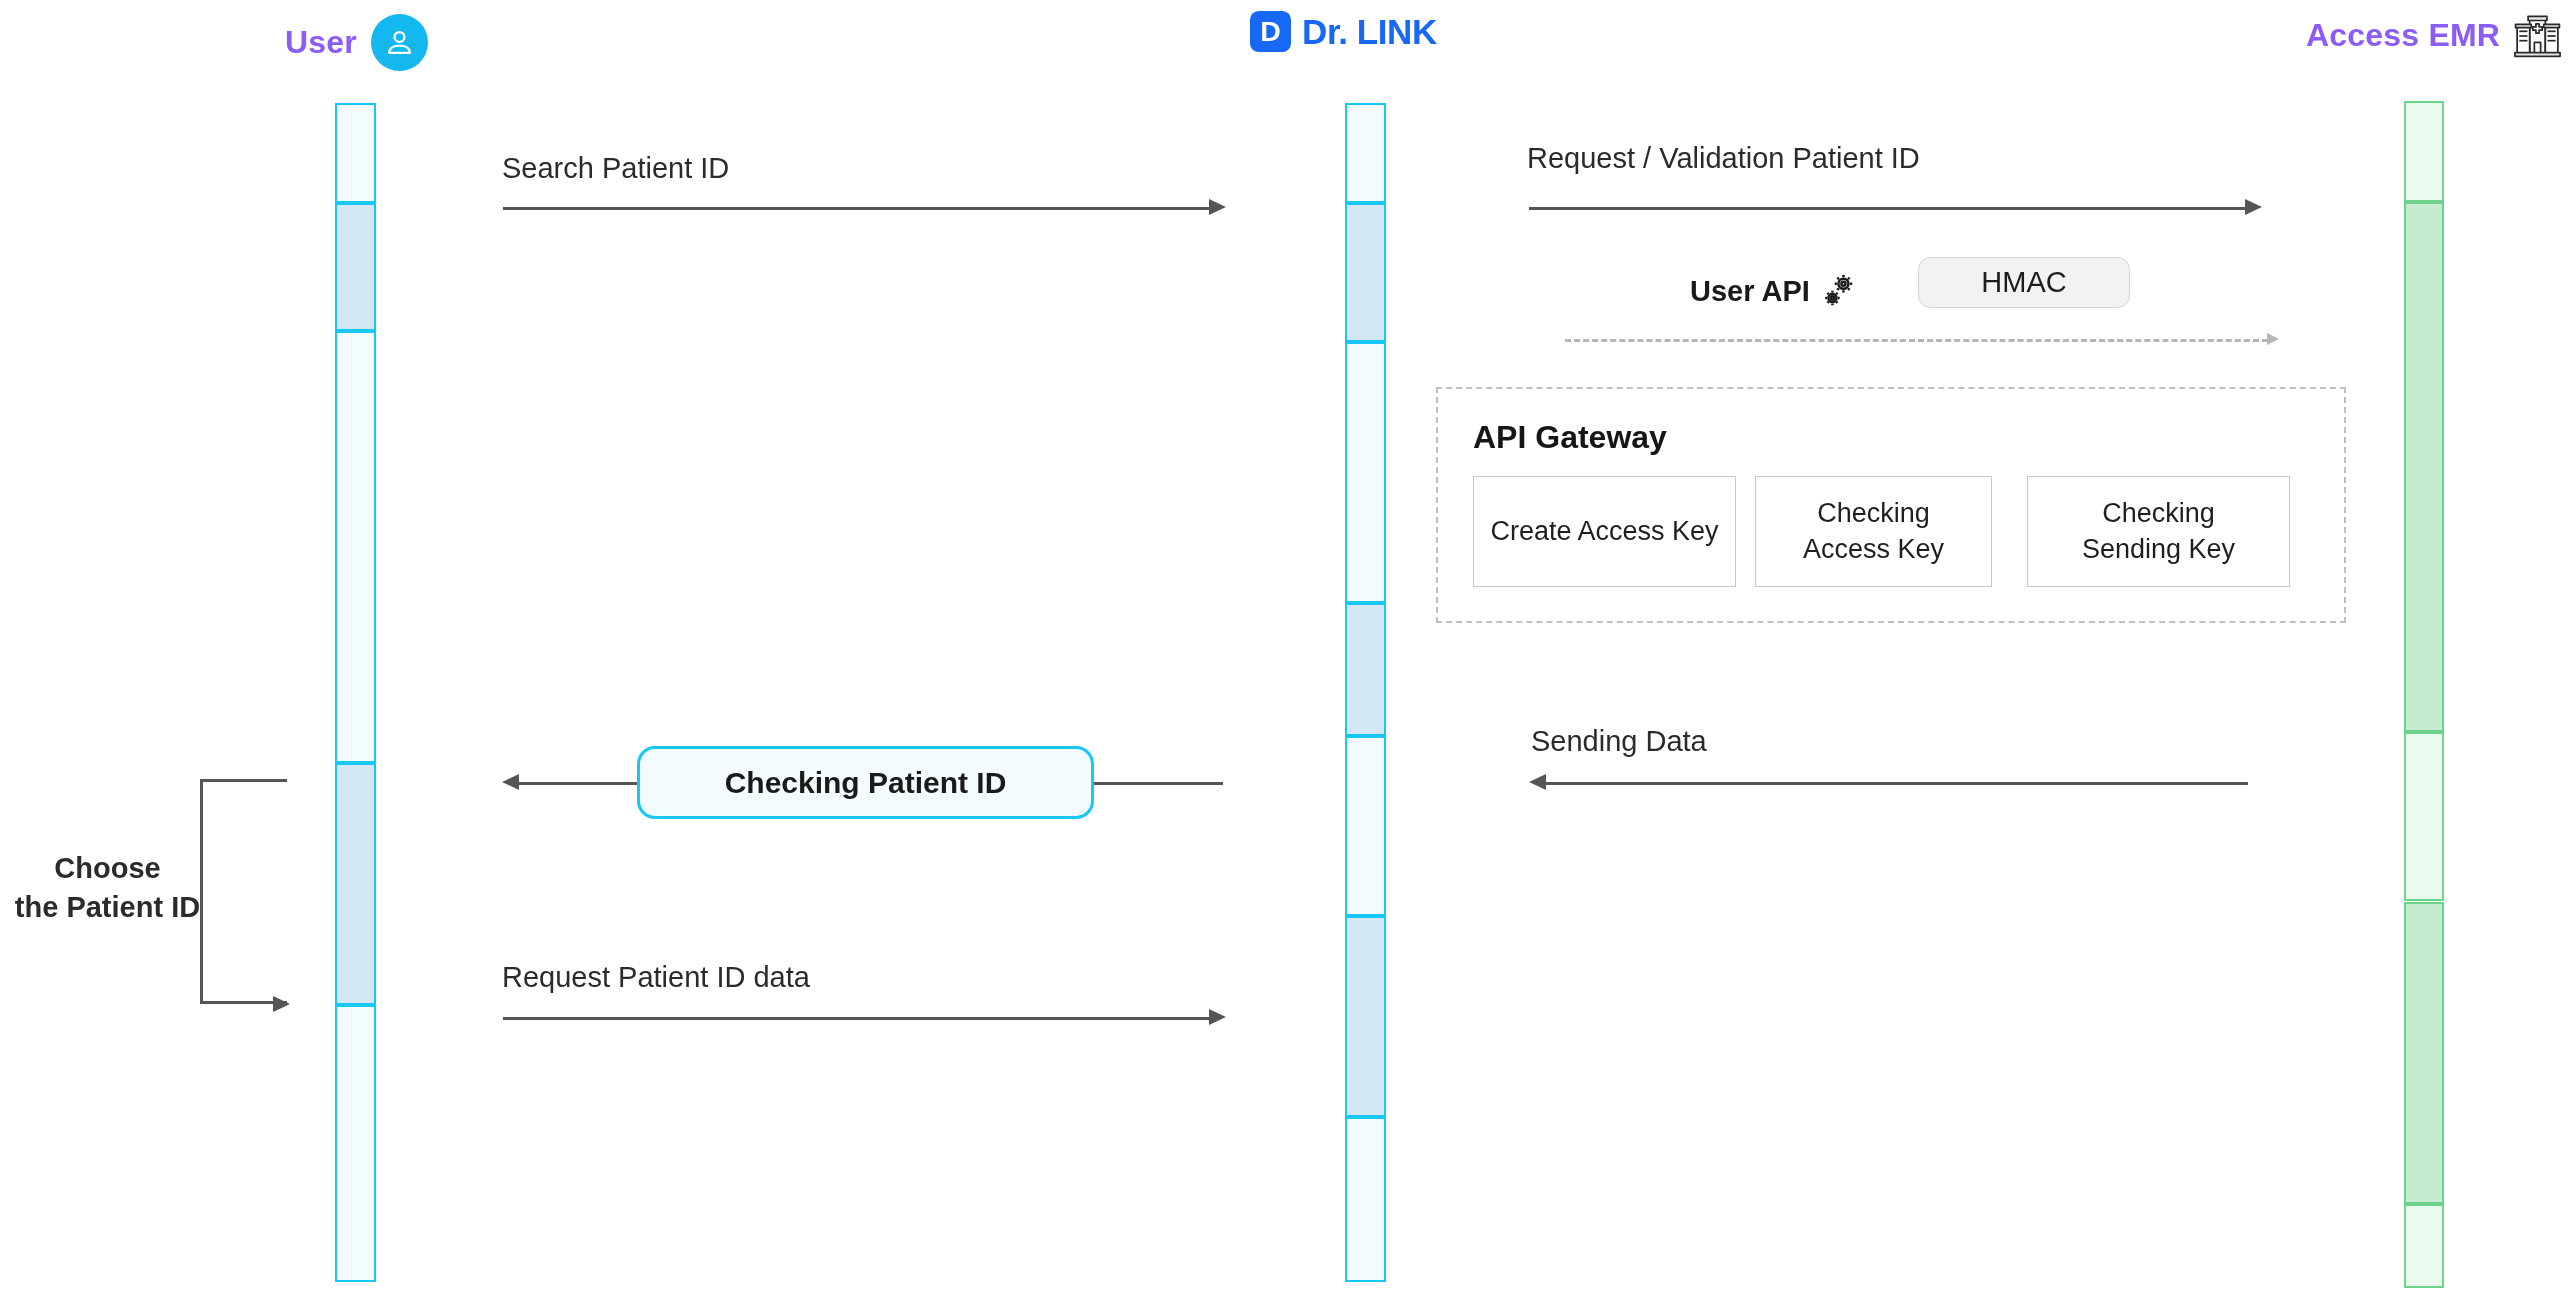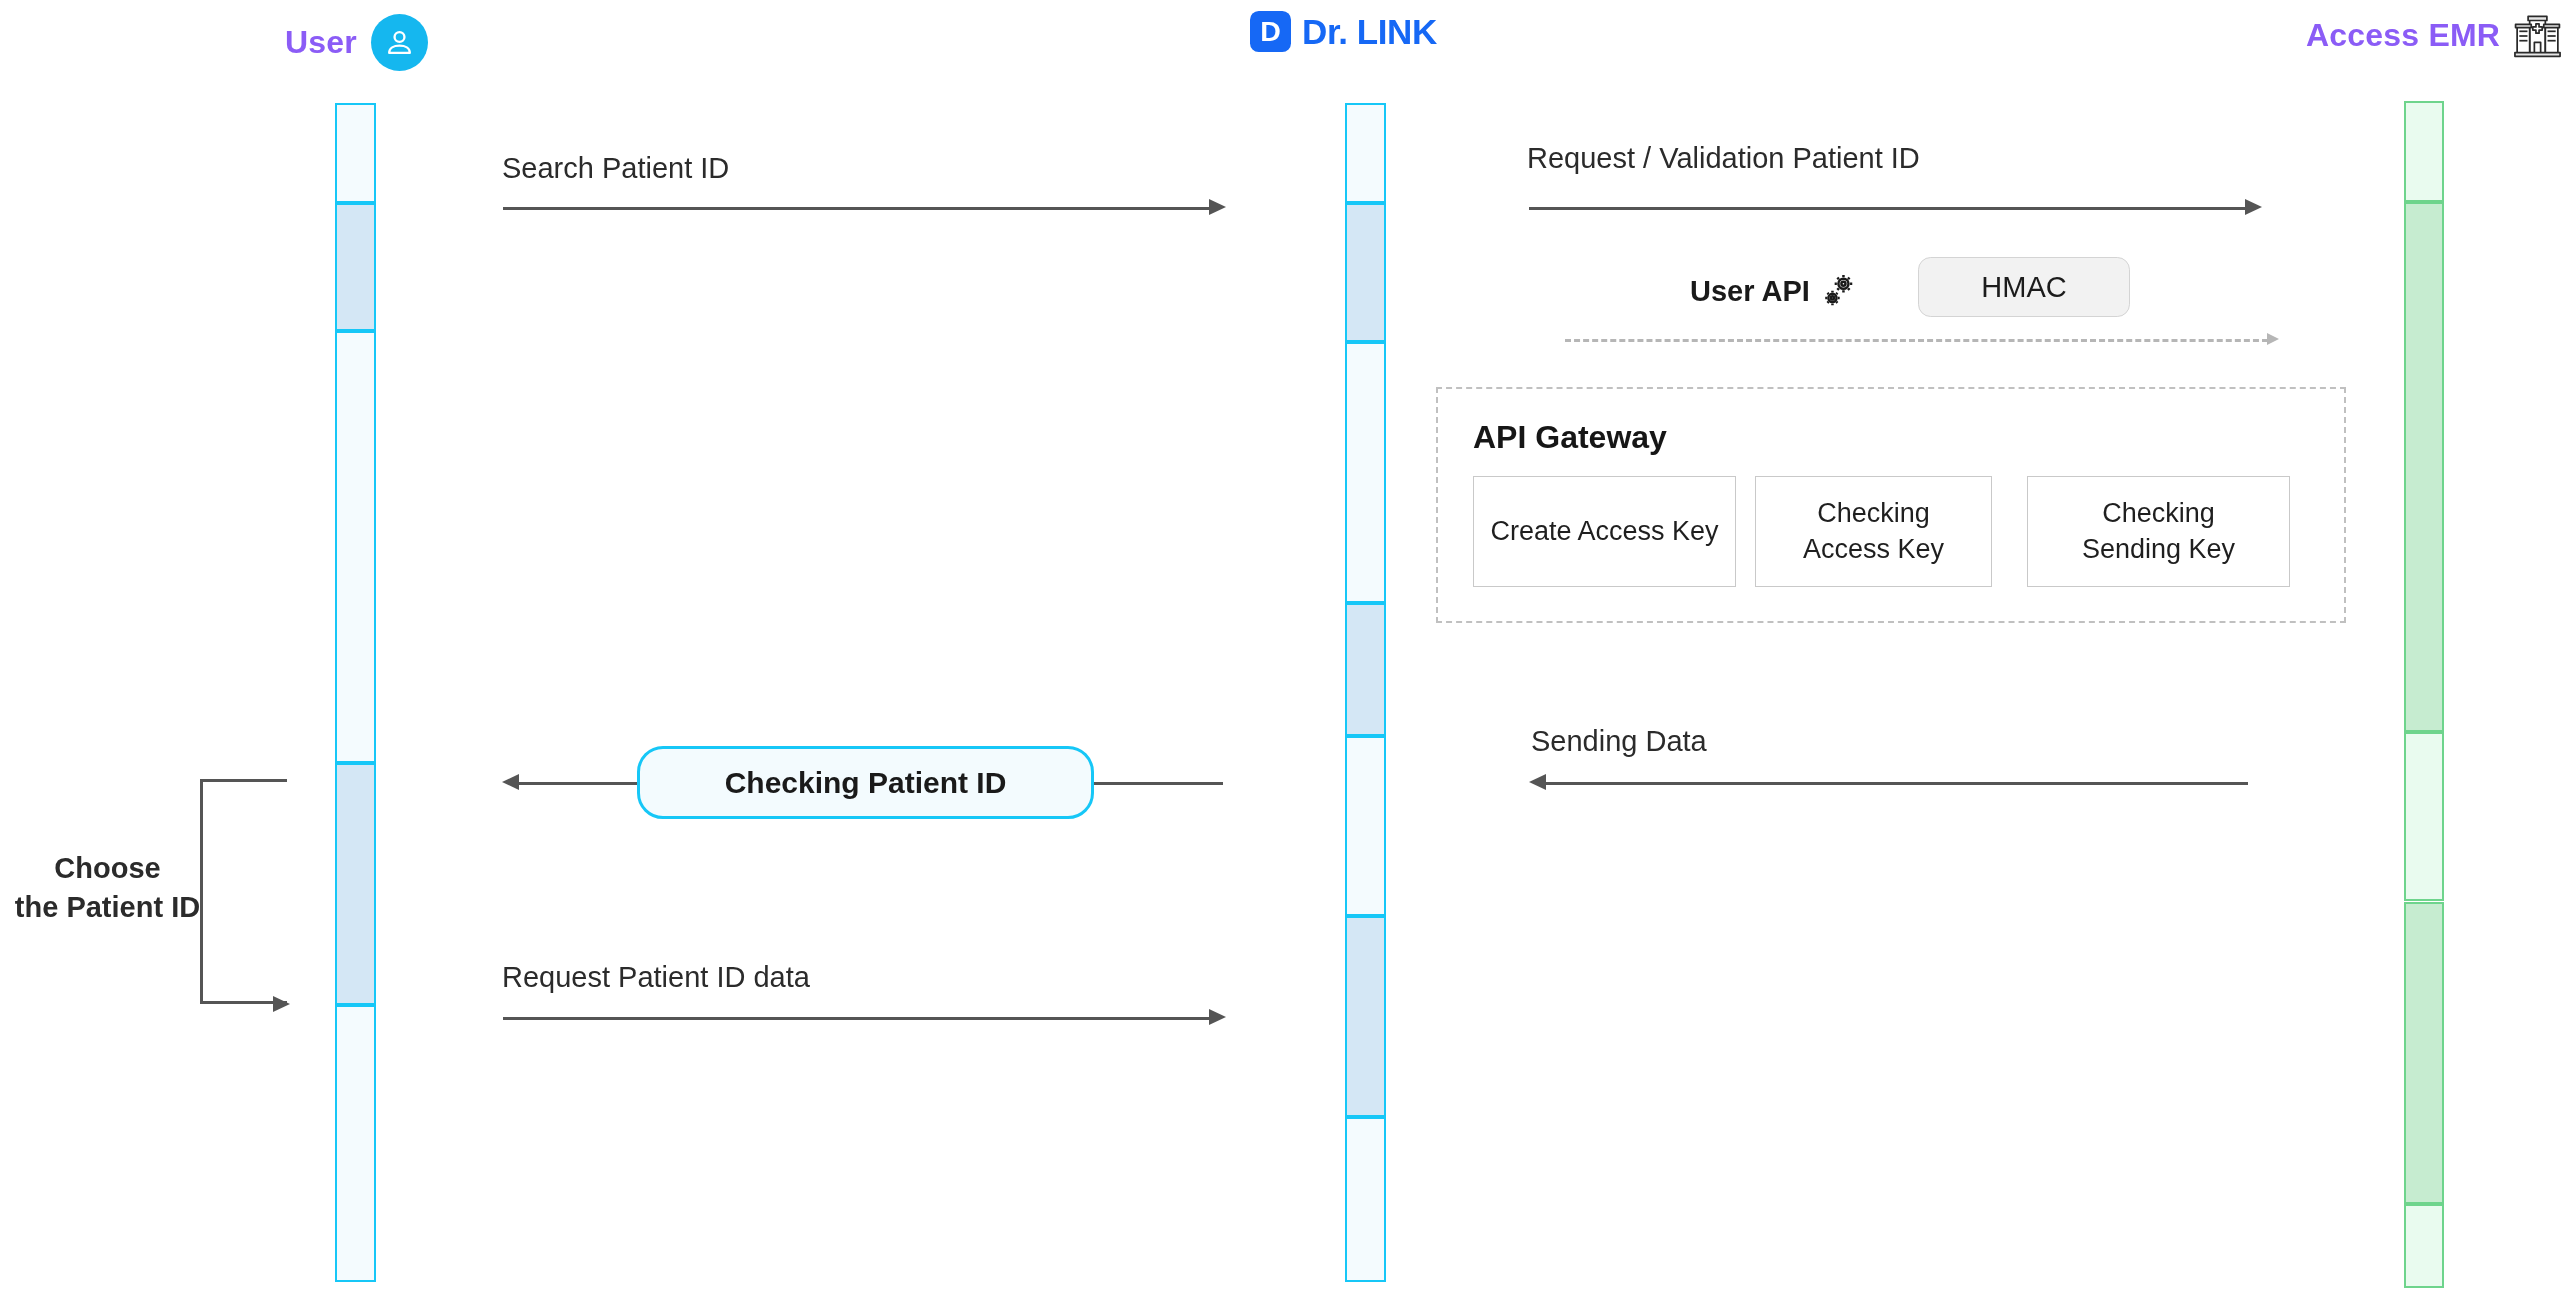--- a/index.html
+++ b/index.html
@@ -124,21 +124,21 @@
     border-bottom: 6.3px solid transparent;
     border-left: 12px solid #b6b6b6;
   }
 
   
   .note-box {
     position: absolute;
     box-sizing: border-box;
     background: #f3fbfe;
     border: 3.2px solid #16c7f7;
-    border-radius: 26px;
+    border-radius: 18px;
     display: flex;
     align-items: center;
     justify-content: center;
     font-size: 30px;
     font-weight: bold;
     color: #1a1a1a;
     white-space: nowrap;
   }
 
   .pill {
@@ -307,21 +307,21 @@
         </g>
         <g transform="translate(9.2,18.4)">
           <circle cx="0" cy="0" r="2.6"></circle>
           <circle cx="0" cy="0" r="1"></circle>
           <path d="M0-4.6v1.1M0 3.5v1.1M-4.6 0h1.1M3.5 0h1.1M-3.2-3.2l.8.8M2.4 2.4l.8.8M3.2-3.2l-.8.8M-2.4 2.4l-.8.8"></path>
         </g>
       </svg>
     </span>
   </div>
 
-  <div class="pill" style="left:1918px; top:257px; width:212px; height:60px;">
+  <div class="pill" style="left:1918px; top:257px; width:212px; height:51px;">
     <span>HMAC</span>
   </div>
 
   <div class="msg">
     <div class="dashed-line" style="left:1565px; top:339px; width:703px;"></div>
     <div class="dashed-head" style="left:2267px; top:333px;"></div>
   </div>
 
   <div class="group-box" style="left:1436px; top:387px; width:910px; height:236px;"></div>
   <div class="group-title" style="left:1473px; top:419px;">API Gateway</div>

